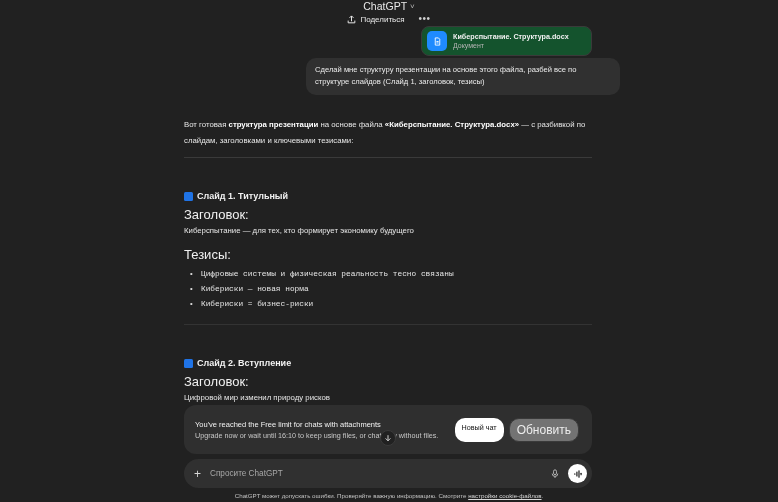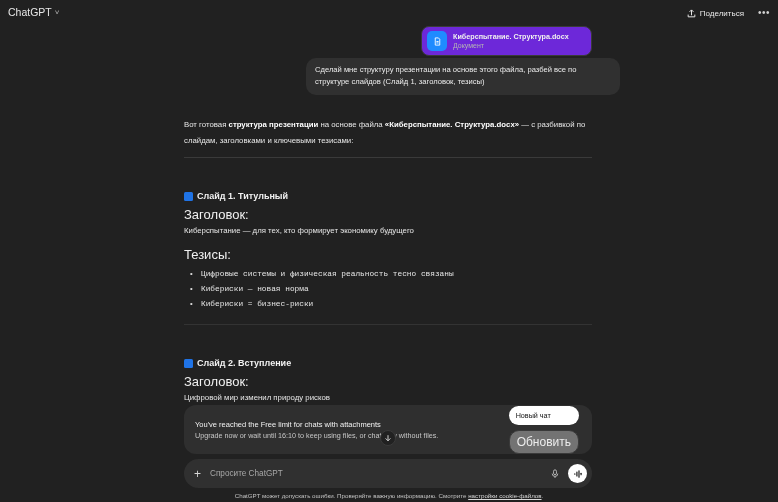--- a/index.html
+++ b/index.html
@@ -7,39 +7,40 @@
     width: 778px; height: 502px; overflow: hidden;
     background: #212121;
     color: #ececec;
     font-family: "Liberation Sans", "DejaVu Sans", sans-serif;
     font-size: 8.5px;
   }
   .topbar {
     position: absolute; top: 0; left: 0; right: 0; height: 24px;
     display: flex; align-items: center; justify-content: space-between;
     padding: 0 8px;
+    flex-direction: column;
   }
   .model-switch {
     display: flex; align-items: center; gap: 3px;
     font-size: 10.5px; color: #e8e8e8; cursor: pointer;
   }
   .model-switch .chev { font-size: 8px; color: #b4b4b4; margin-top: 1px; }
   .top-right { display: flex; align-items: flex-end; gap: 14px; }
   .share-btn { display: flex; align-items: center; gap: 4px; font-size: 8px; color: #e8e8e8; cursor: pointer; }
   .share-btn svg { width: 9px; height: 9px; }
   .more-btn { font-size: 10px; color: #d0d0d0; letter-spacing: 0.5px; cursor: pointer; }
 
   .thread { position: absolute; left: 184px; width: 408px; top: 0; }
 
   .file-card {
     position: absolute; top: 26px; left: 237px;
     width: 171px; height: 30px;
     border: 1px solid #3a3a3a; border-radius: 8px;
     display: flex; align-items: center; gap: 6px; padding: 0 5px;
-    background: #6d28d9;
+    background: #14532d;
   }
   .file-icon {
     width: 20px; height: 20px; border-radius: 5px; background: #1f8bff;
     display: flex; align-items: center; justify-content: center;
   }
   .file-icon svg { width: 9px; height: 9px; }
   .file-name { font-size: 7.2px; font-weight: bold; color: #f0f0f0; line-height: 1.3; }
   .file-type { font-size: 7px; color: #b4b4b4; line-height: 1.3; }
 
   .user-bubble {
@@ -66,21 +67,21 @@
   .hr2 { height: 1px; background: #333; margin: 12px 0 12px 0; }
 
   .limit-banner {
     position: absolute; top: 405px; left: 184px; width: 408px; height: 49px;
     background: #2f2f2f; border-radius: 12px;
     display: flex; align-items: center; justify-content: space-between;
     padding: 0 13px 0 11px;
   }
   .limit-title { font-size: 7.5px; font-weight: normal; color: #f2f2f2; line-height: 11px; }
   .limit-desc { font-size: 7.2px; color: #c7c7c7; line-height: 11px; width: 250px; }
-  .limit-actions { display: flex; gap: 5px; flex-direction: column; }
+  .limit-actions { display: flex; gap: 5px; }
   .btn-light {
     background: #ffffff; color: #111; border-radius: 10px;
     font-size: 7.2px; padding: 5px 7px; cursor: pointer;
   }
   .btn-dark {
     background: #737373; color: #ececec; border: 1px solid #3a3a3a; border-radius: 10px;
     font-size: 12px; padding: 4px 7px; cursor: pointer;
   }
   .scroll-down {
     position: absolute; top: 430px; left: 380px; width: 16px; height: 16px;

